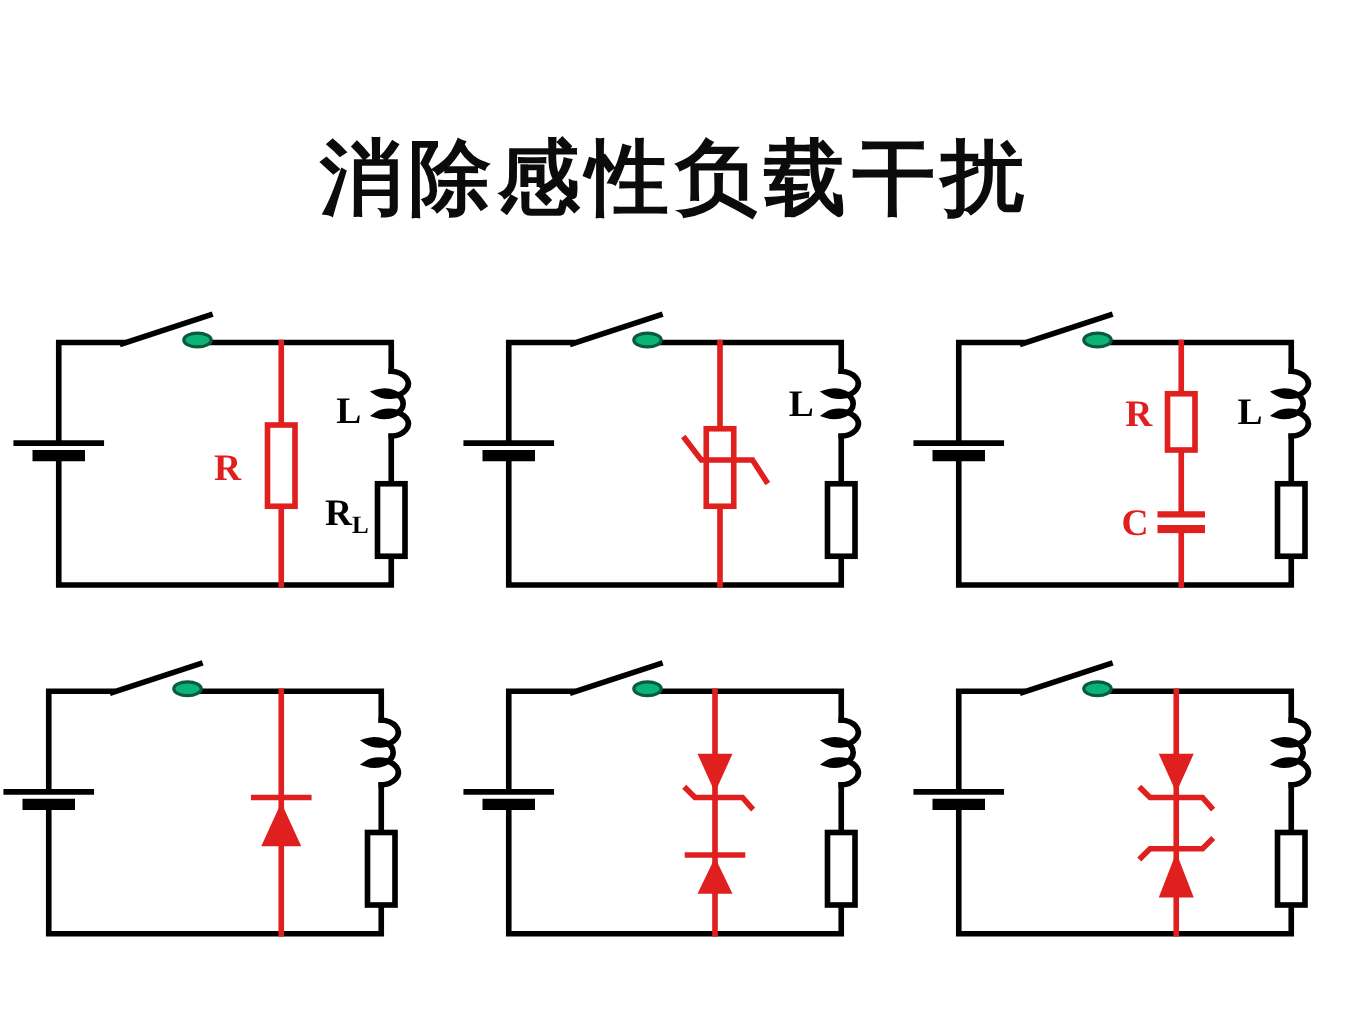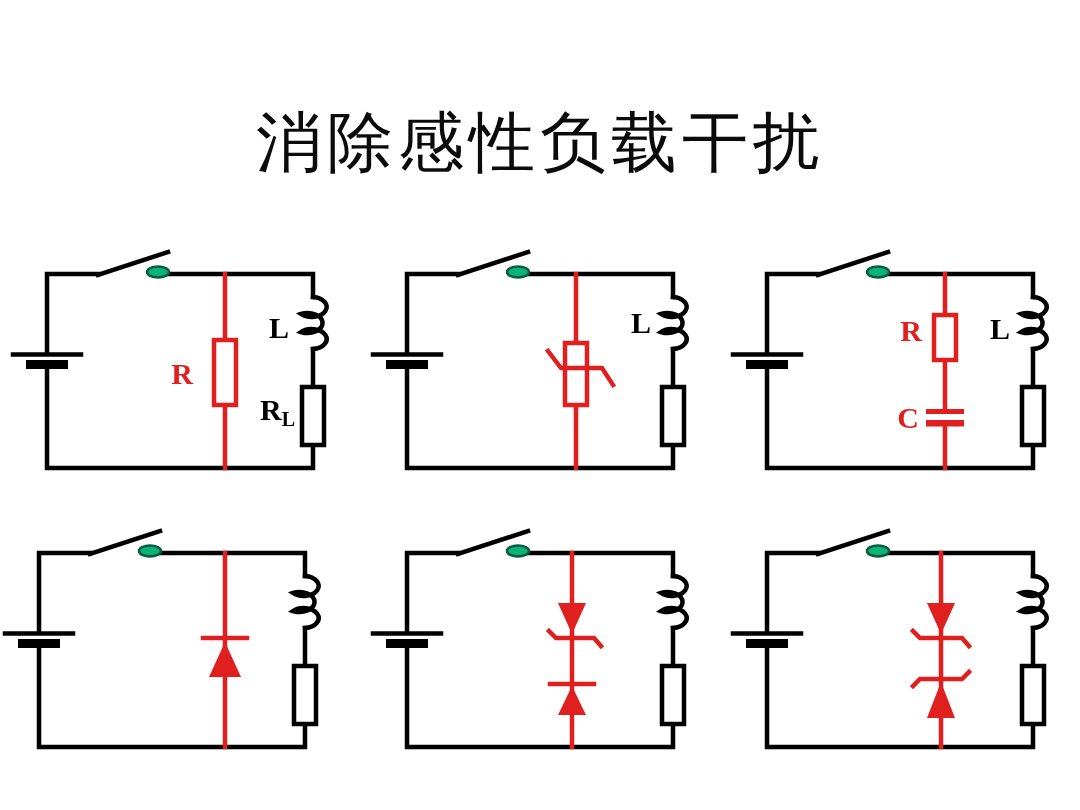--- a/index.html
+++ b/index.html
@@ -1,19 +1,19 @@
 <!DOCTYPE html>
 <html><head>
 <meta charset="utf-8">
 <style>
   html,body{margin:0;padding:0;background:#fff;}
   .slide{position:relative;width:1080px;height:810px;background:#ffffff;overflow:hidden;
          font-family:"Liberation Serif","DejaVu Serif",serif;}
   .title{position:absolute;top:98px;left:0;width:1080px;text-align:center;
-         font-size:66px;font-weight:400;color:#0b0b0b;letter-spacing:5px;white-space:nowrap;}
+         font-size:66px;font-weight:700;color:#0b0b0b;letter-spacing:5px;white-space:nowrap;}
   svg{position:absolute;left:0;top:0;}
   .wire{stroke:#000;stroke-width:4.5;fill:none;stroke-linecap:square;}
   .rwire{stroke:#e01f1f;stroke-width:4.5;fill:none;stroke-linecap:square;}
   .comp-black{fill:#fff;stroke:#000;stroke-width:4.5;}
   .comp-red{fill:#fff;stroke:#e01f1f;stroke-width:4.5;}
   .red-fill{fill:#e01f1f;stroke:none;}
   .blk-fill{fill:#000;stroke:none;}
   .contact{stroke:#0a5a40;stroke-width:2.5;}
   .lbl{font-family:"Liberation Serif","DejaVu Serif",serif;font-weight:bold;
        font-size:30px;fill:#000;text-anchor:middle;}

